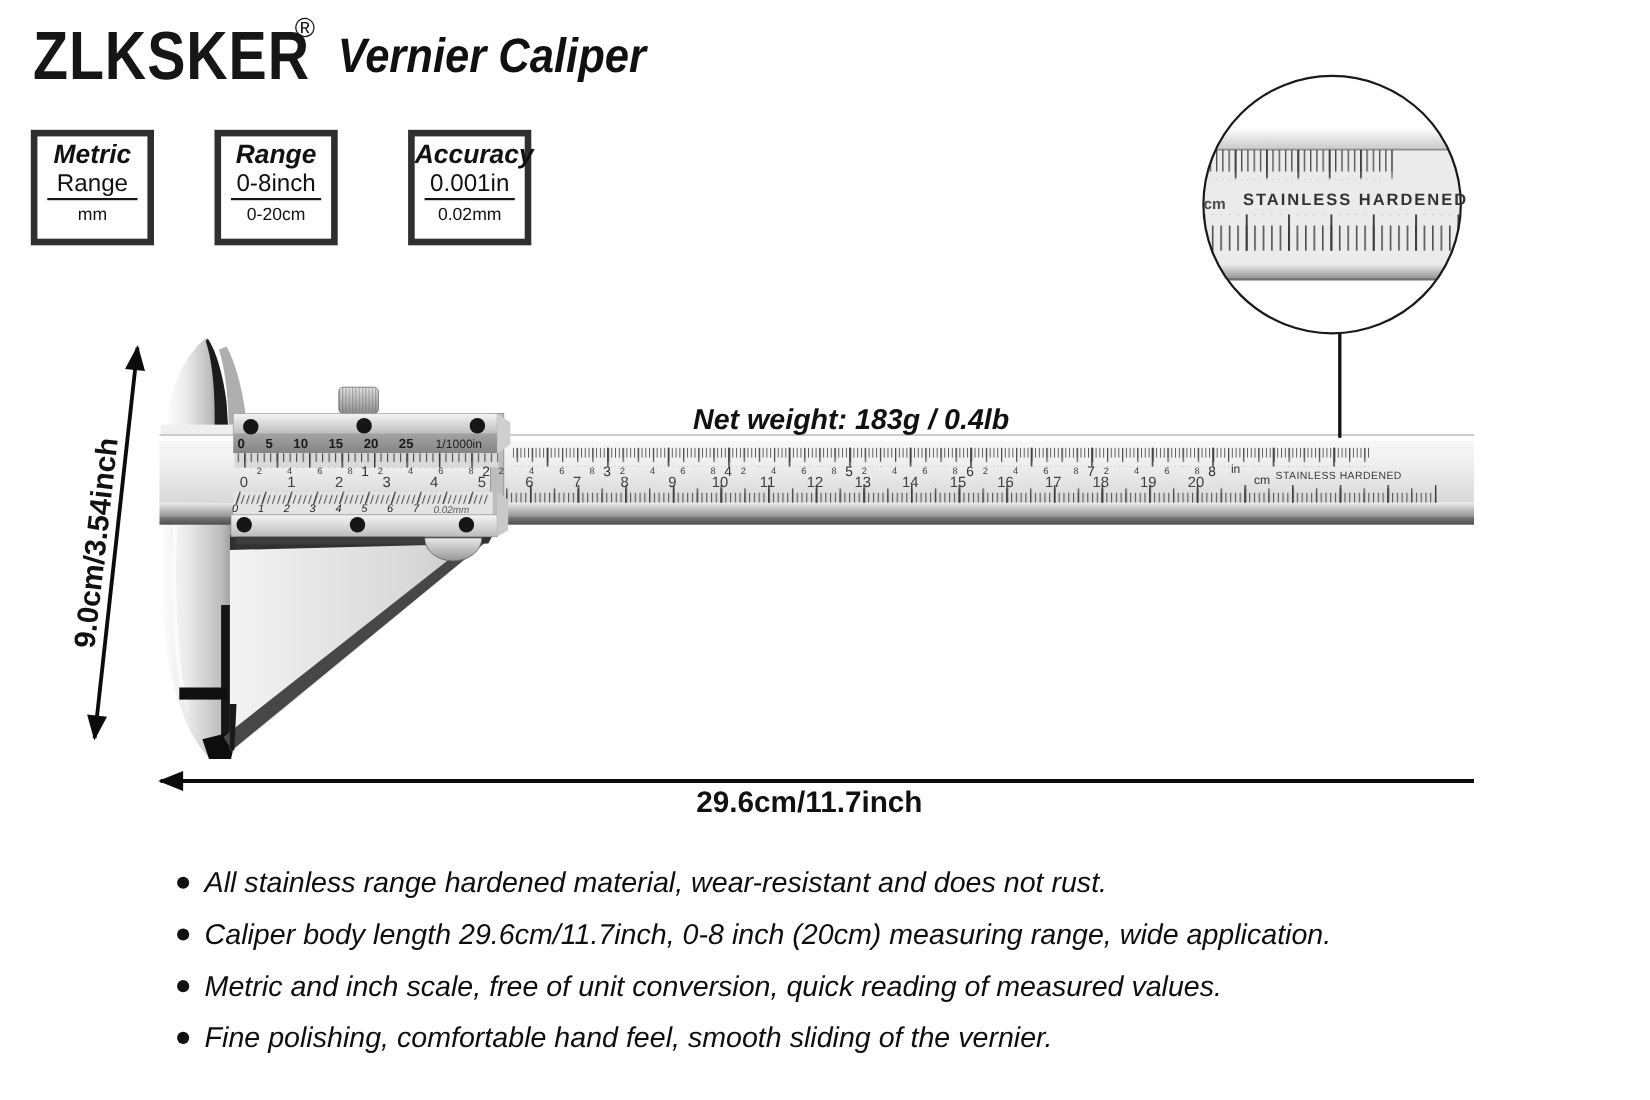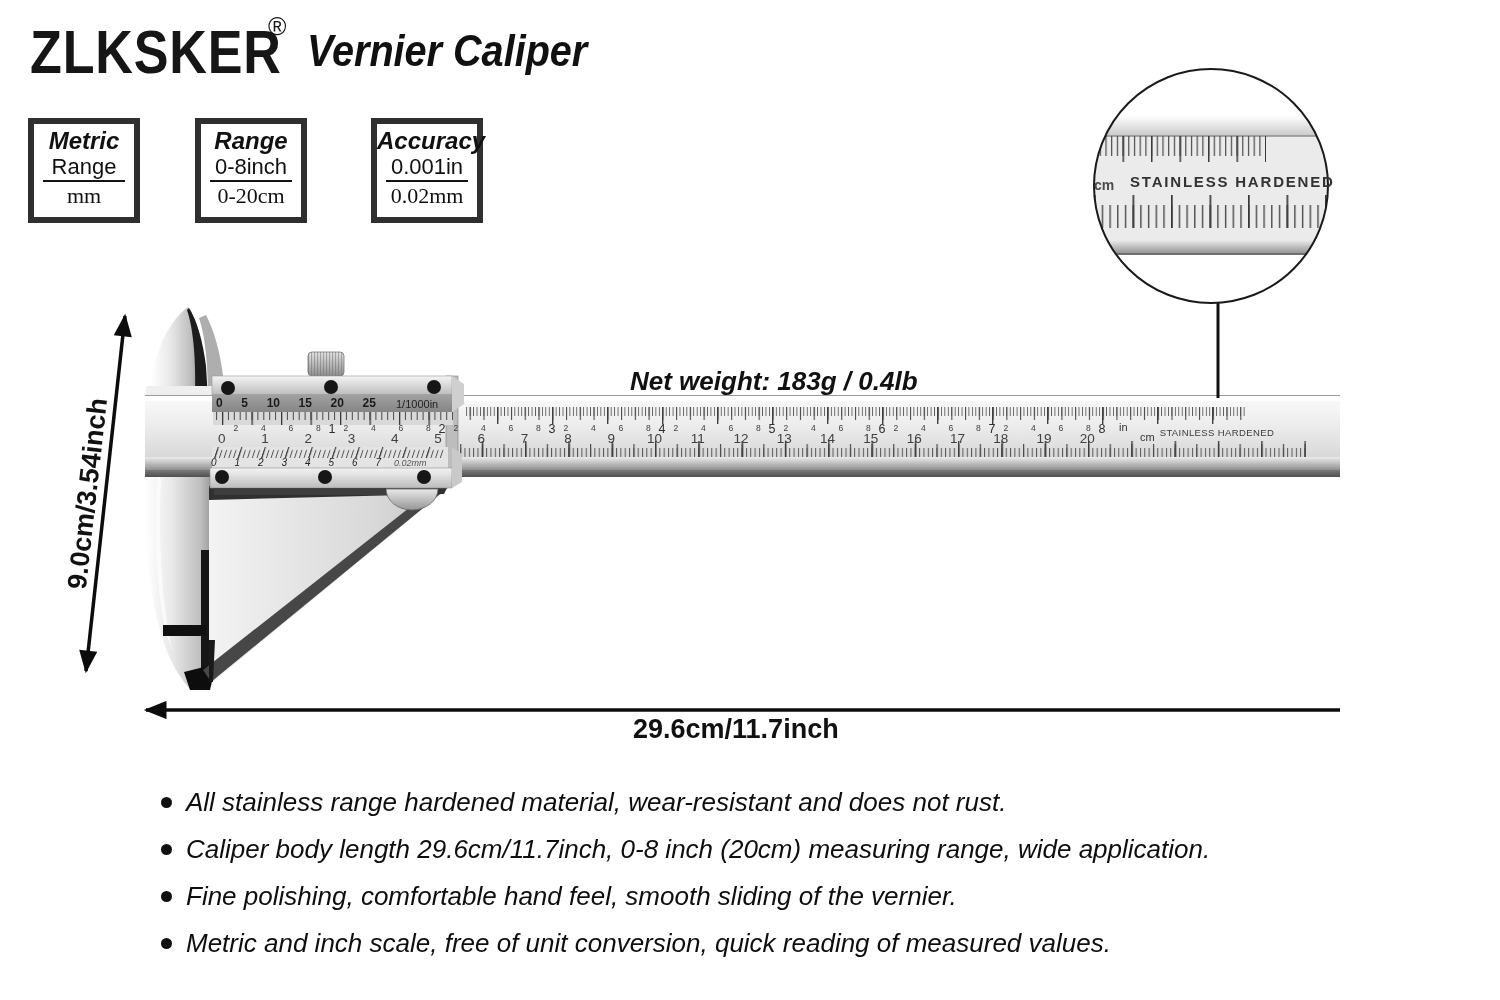--- a/index.html
+++ b/index.html
@@ -15,21 +15,21 @@
               transform:scaleX(.9);transform-origin:left top;color:#101010;}
 
   
   .spec-row{left:28px;top:118px;display:flex;}
   .spec-box{width:112px;height:105px;border:6px solid #2f2f2f;box-sizing:border-box;
             text-align:center;background:#fff;}
   .spec-box:nth-child(2){margin-left:55px;margin-right:64px;}
   .spec-title{font-size:24px;font-weight:700;font-style:italic;line-height:27px;margin-top:3px;}
   .spec-top{font-size:22px;line-height:25px;}
   .spec-divider{width:82%;margin:1px auto 1px auto;border-top:2.5px solid #141414;height:0;}
-  .spec-bottom{font-size:22px;line-height:25px;font-family:Liberation Serif, serif;}
+  .spec-bottom{font-size:16px;line-height:25px;}
 
   
   .net-weight{left:630px;top:366px;font-size:26px;font-weight:700;font-style:italic;}
   .dim-length{left:633px;top:714px;width:300px;text-align:left;font-size:27px;font-weight:700;}
   .dim-height{left:-102px;top:478px;width:380px;text-align:center;font-size:27px;font-weight:700;
               transform:rotate(-83.6deg);}
 
   
   .features{left:161px;top:787px;}
   .feature{display:flex;align-items:flex-start;margin-bottom:17px;}
@@ -374,21 +374,21 @@
       <div class="feature">
       <span class="bullet-dot"></span>
       <span class="feature-text">All stainless range hardened material, wear-resistant and does not rust.</span>
     </div>
       <div class="feature">
       <span class="bullet-dot"></span>
       <span class="feature-text">Caliper body length 29.6cm/11.7inch, 0-8 inch (20cm) measuring range, wide application.</span>
     </div>
       <div class="feature">
       <span class="bullet-dot"></span>
-      <span class="feature-text">Fine polishing, comfortable hand feel, smooth sliding of the vernier.</span>
+      <span class="feature-text">Metric and inch scale, free of unit conversion, quick reading of measured values.</span>
     </div>
       <div class="feature">
       <span class="bullet-dot"></span>
-      <span class="feature-text">Metric and inch scale, free of unit conversion, quick reading of measured values.</span>
+      <span class="feature-text">Fine polishing, comfortable hand feel, smooth sliding of the vernier.</span>
     </div>
     </div>
 
 </div>
 
 </body></html>

